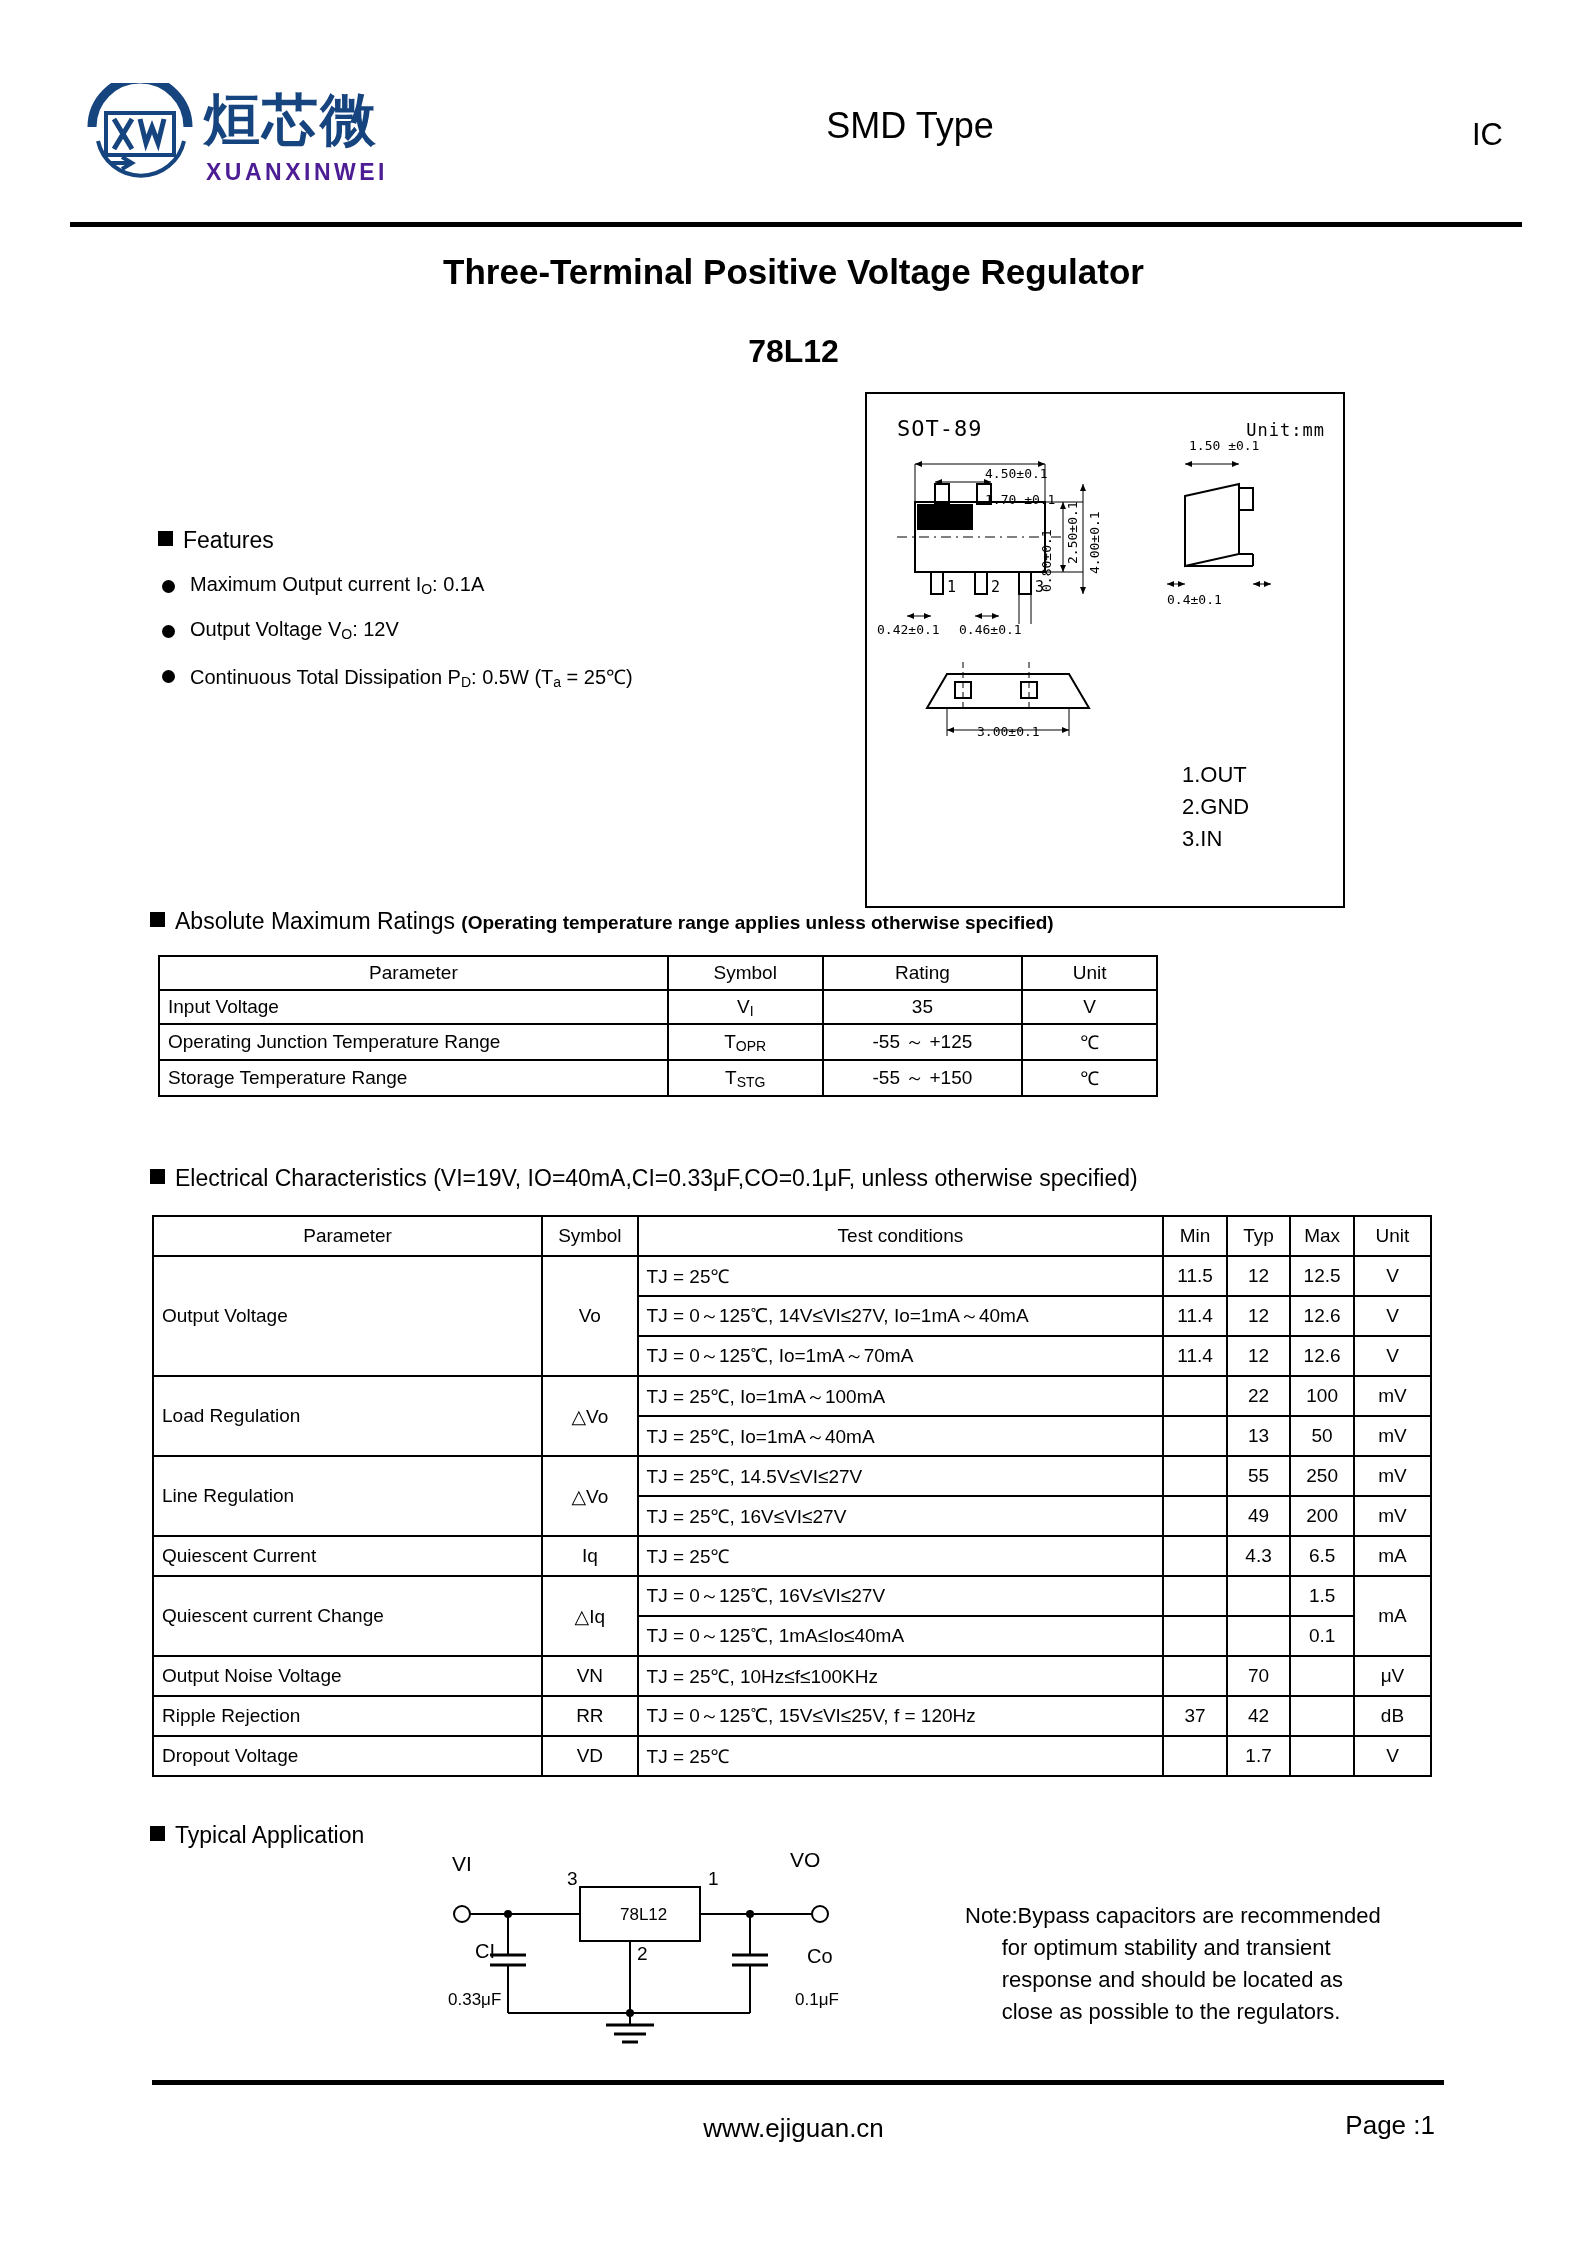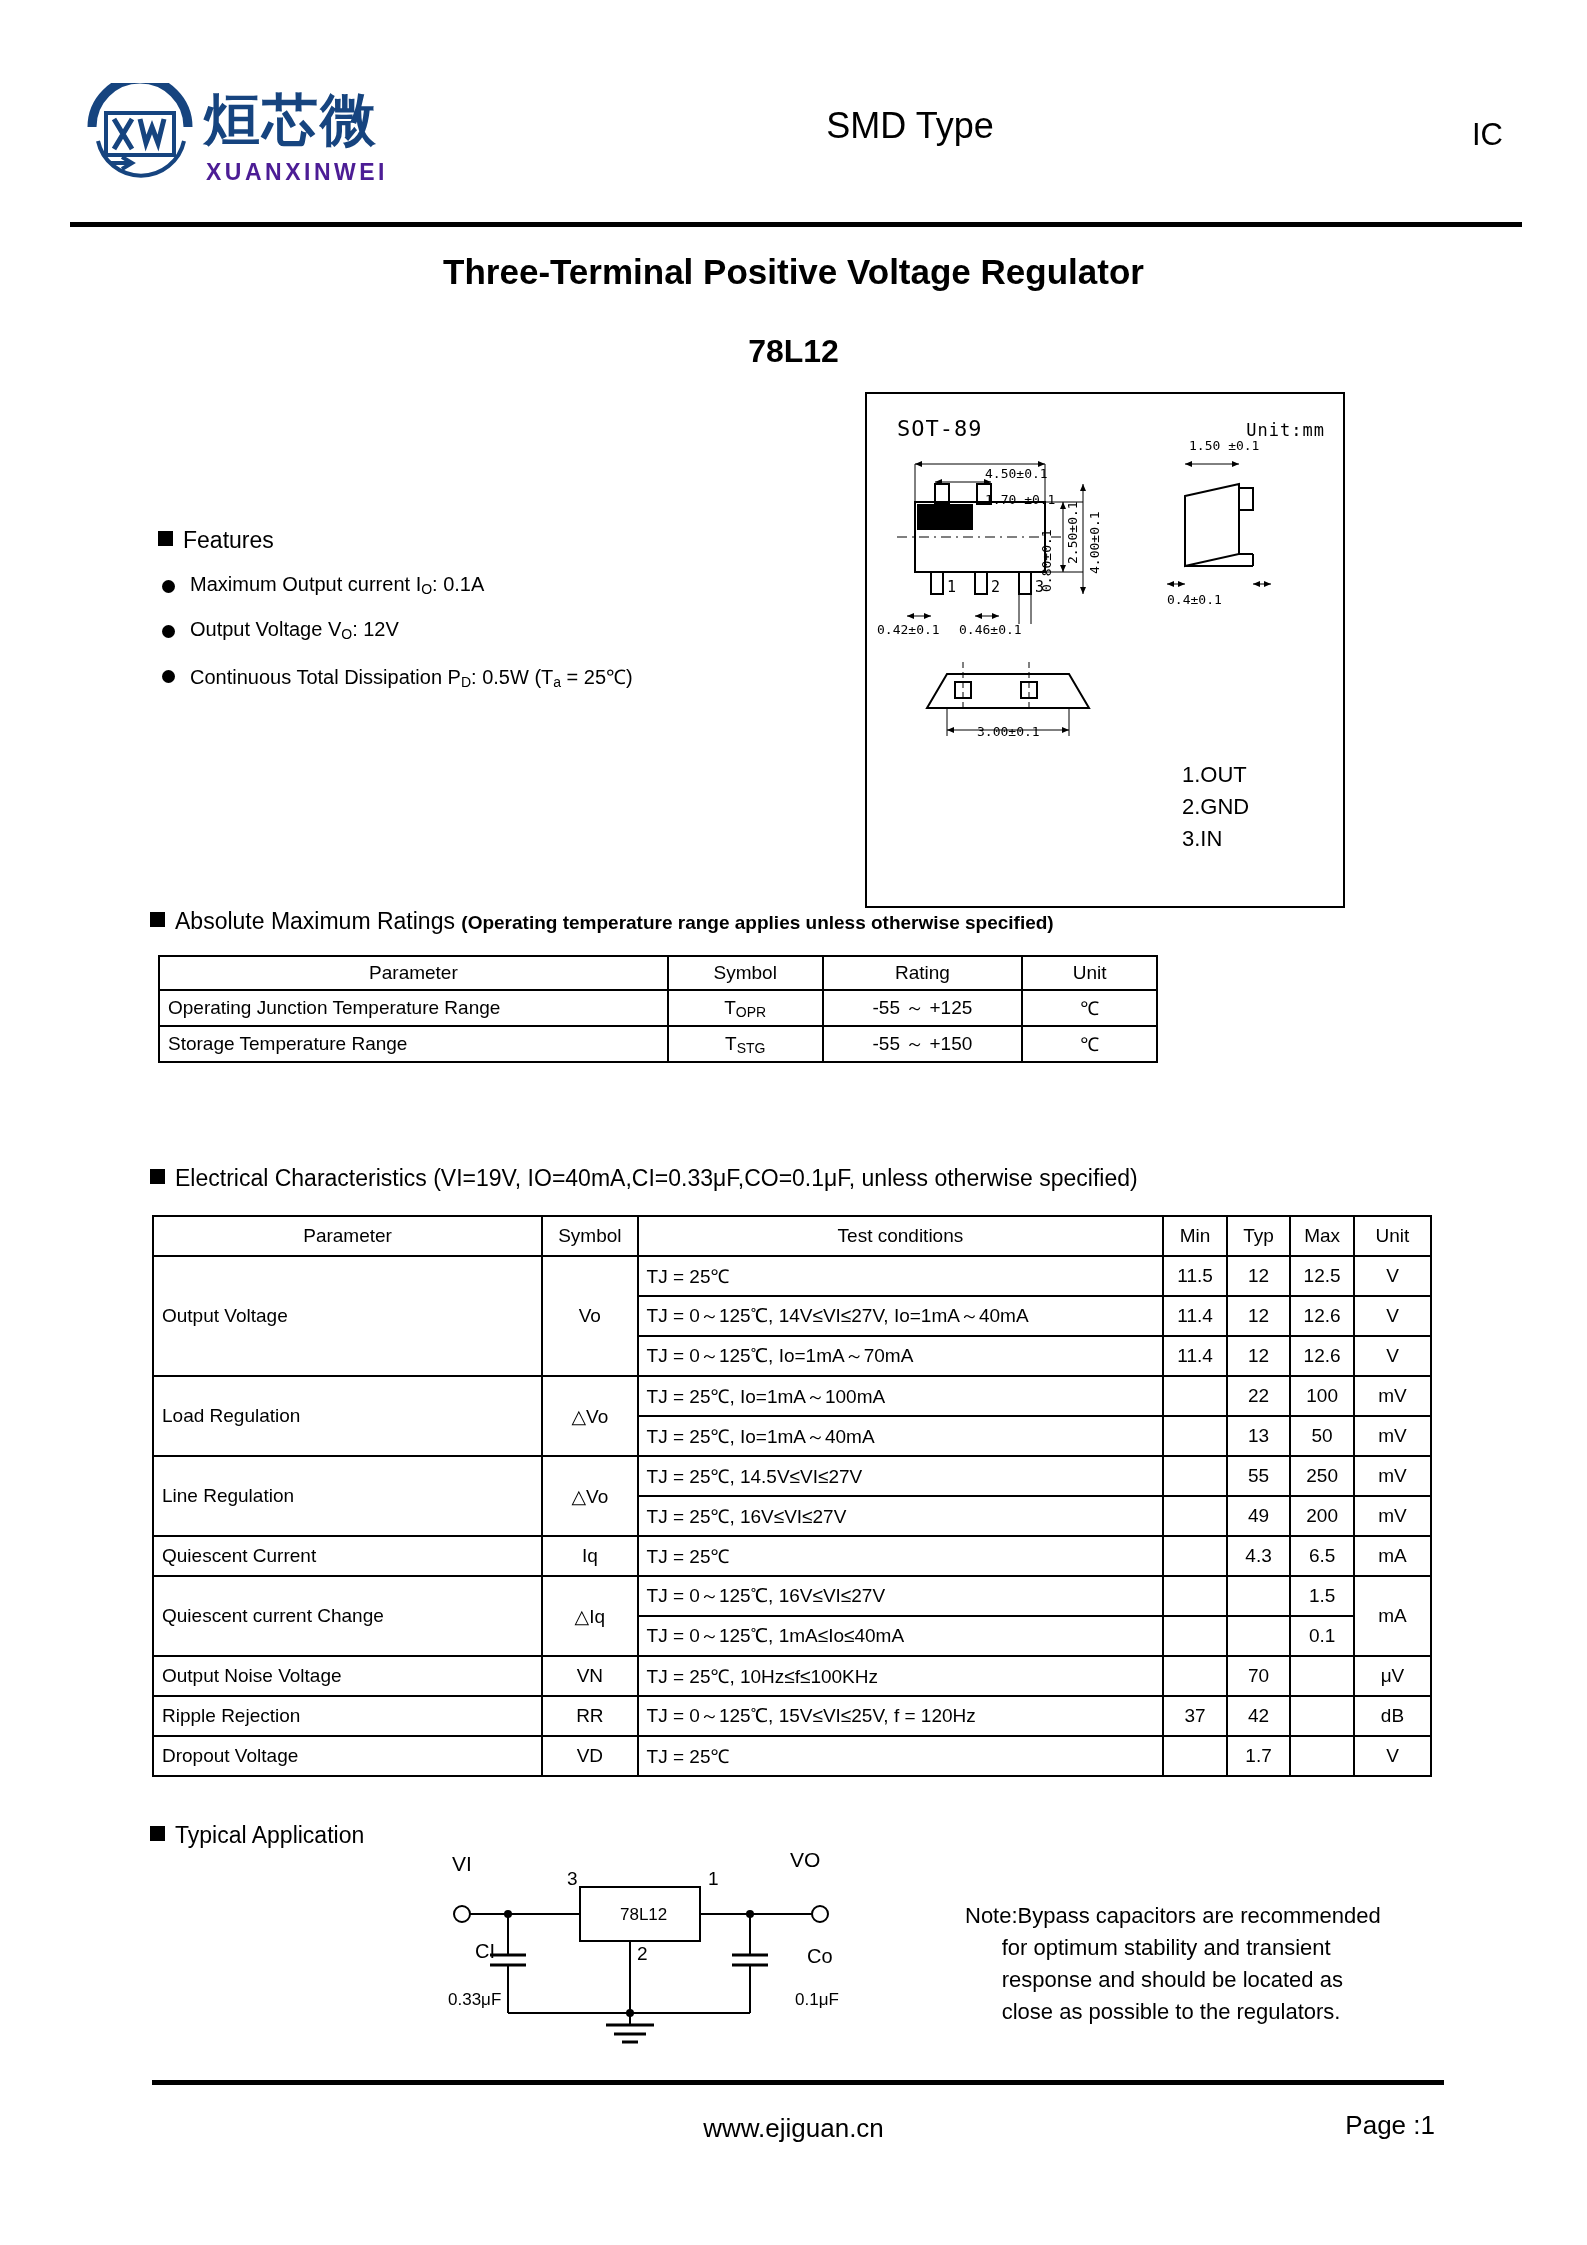--- a/index.html
+++ b/index.html
@@ -381,20 +381,26 @@
 
   <table id="abs-table">
     <tbody>
         <tr>
       <td class="p t-center">Parameter</td>
       <td class="s">Symbol</td>
       <td class="r">Rating</td>
       <td class="u">Unit</td>
     </tr>
     <tr>
+      <td class="p">Input Voltage</td>
+      <td class="s"><span>V</span><span class="sub">I</span></td>
+      <td class="r">35</td>
+      <td class="u">V</td>
+    </tr>
+    <tr>
       <td class="p">Operating Junction Temperature Range</td>
       <td class="s"><span>T</span><span class="sub">OPR</span></td>
       <td class="r">-55 ～ +125</td>
       <td class="u">℃</td>
     </tr>
     <tr>
       <td class="p">Storage Temperature Range</td>
       <td class="s"><span>T</span><span class="sub">STG</span></td>
       <td class="r">-55 ～ +150</td>
       <td class="u">℃</td>

